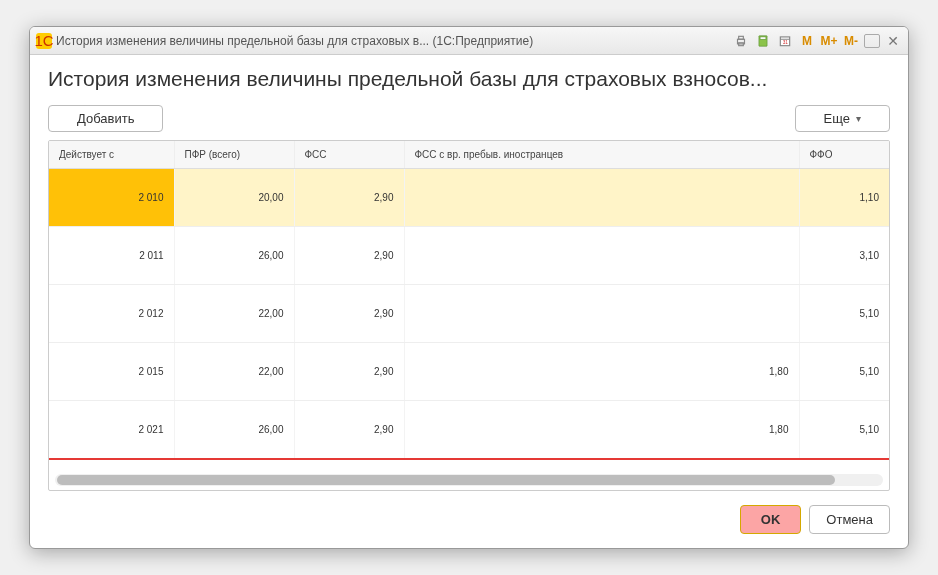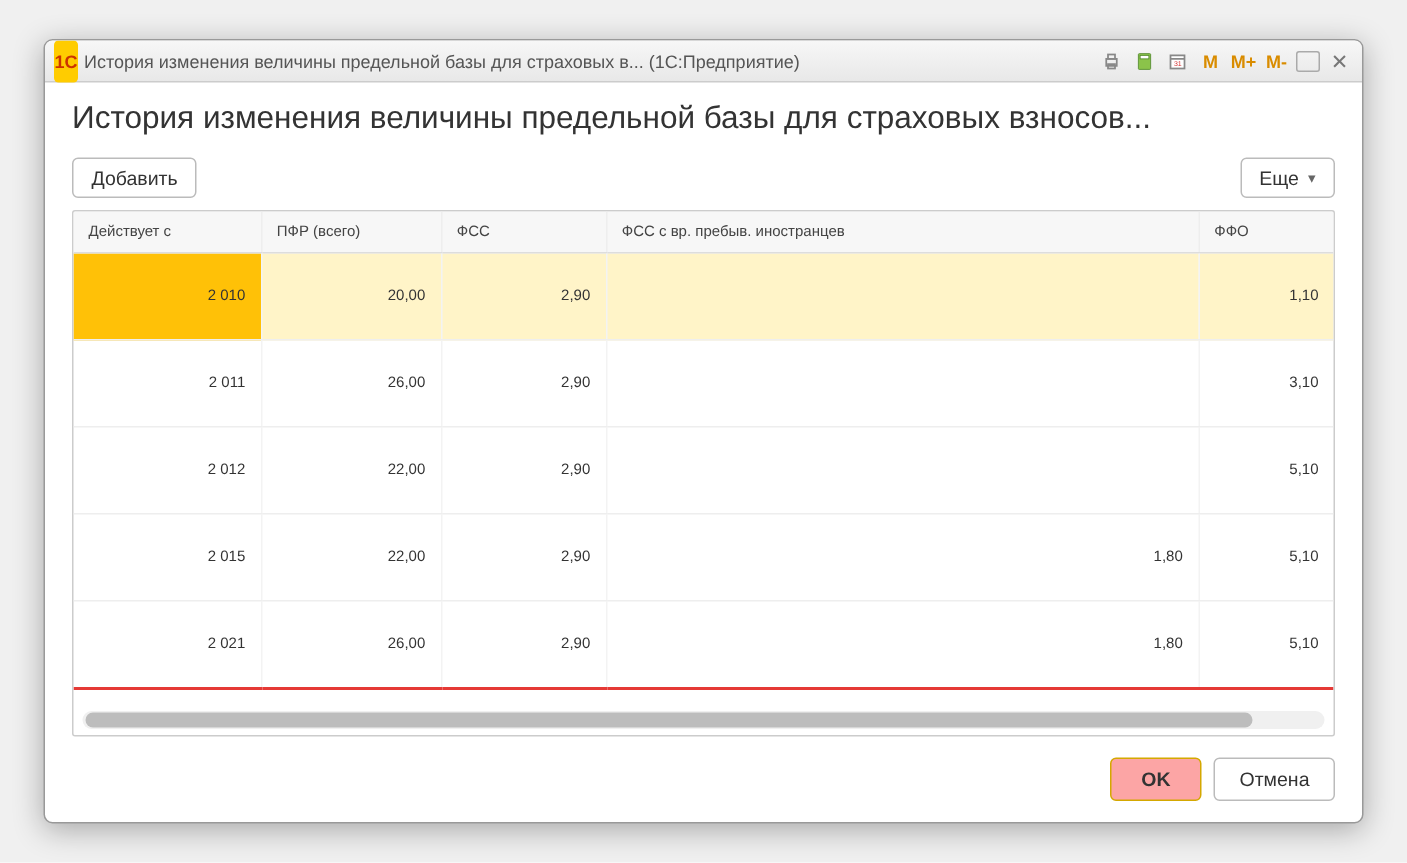--- a/index.html
+++ b/index.html
@@ -25,28 +25,28 @@
       border-bottom: 1px solid #ccc;
       height: 28px;
       display: flex;
       align-items: center;
       padding: 0 6px;
       font-size: 12px;
       color: #555;
       gap: 4px;
     }
     .titlebar .app-icon {
-      width: 16px; height: 28px;
+      width: 16px; height: 16px;
       background: #ffcc00;
       border-radius: 3px;
       display: inline-flex;
       align-items: center;
       justify-content: center;
-      font-size: 12px;
-      font-weight: bold;
+      font-size: 15px;
+      font-weight: normal;
       color: #cc3300;
     }
     .titlebar .title-text {
       flex: 0 0 auto;
       white-space: nowrap;
       overflow: hidden;
       text-overflow: ellipsis;
     }
     .titlebar .spacer { flex: 1; }
     .tb-icon {
@@ -74,21 +74,21 @@
     }
     .toolbar-row {
       display: flex;
       justify-content: space-between;
       margin-bottom: 8px;
     }
     .btn {
       background: #fff;
       border: 1px solid #bbb;
       border-radius: 4px;
-      padding: 5px 12px;
+      padding: 5px 28px;
       font-size: 13px;
       color: #333;
       cursor: pointer;
       display: inline-flex;
       align-items: center;
       gap: 4px;
     }
     .btn-more::after {
       content: '▾';
       font-size: 10px;

